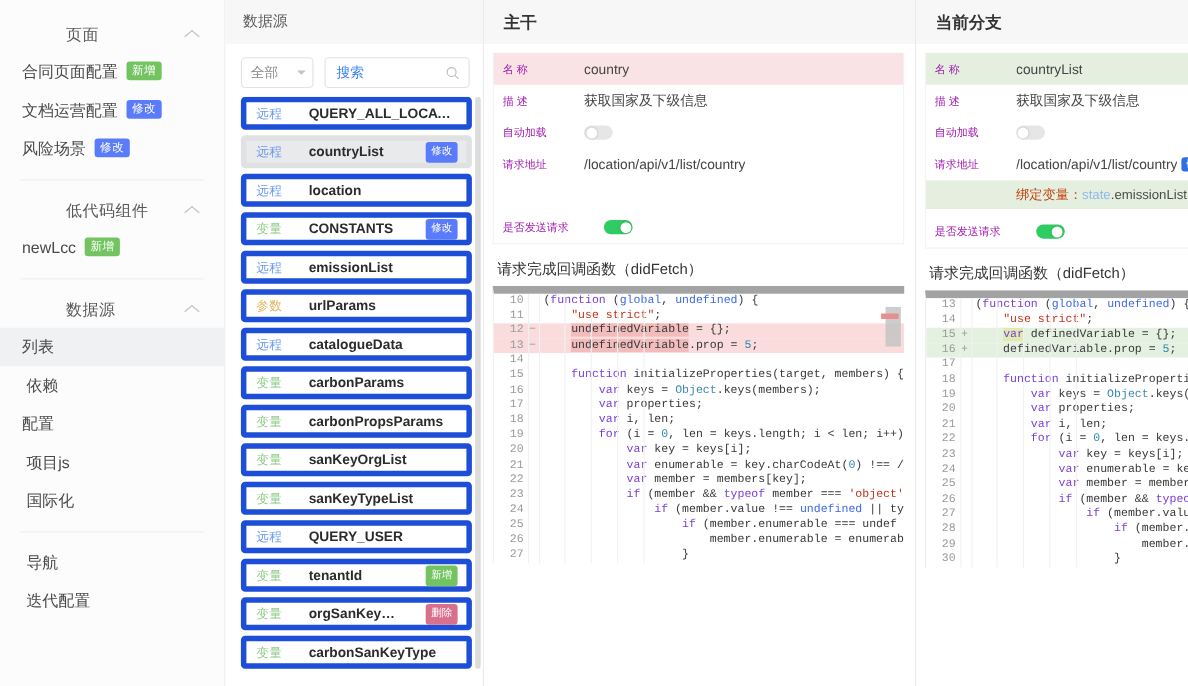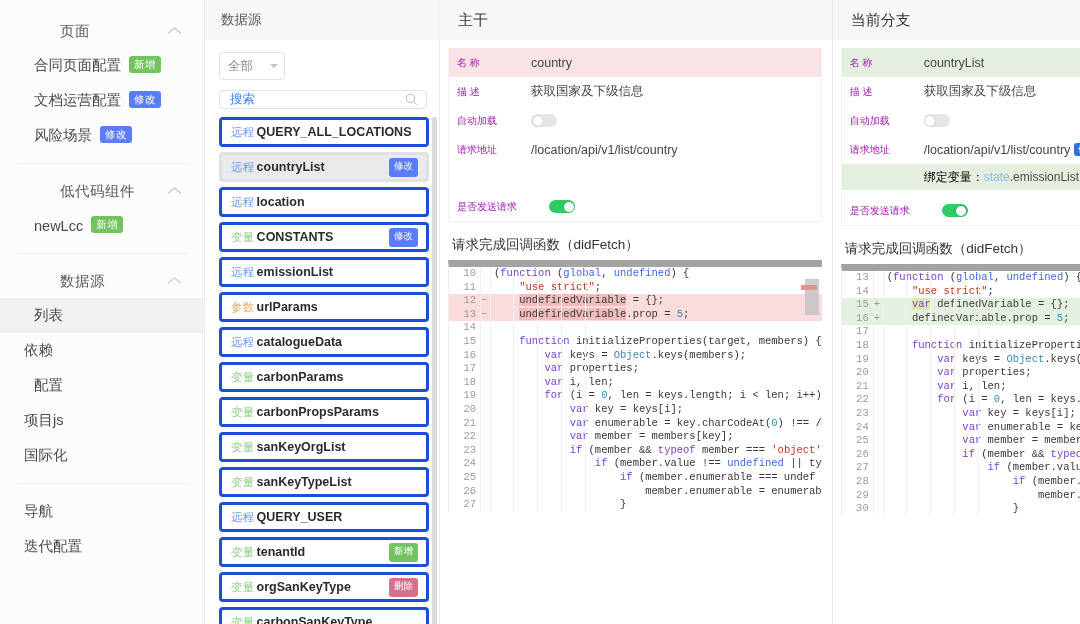--- a/index.html
+++ b/index.html
@@ -24,21 +24,21 @@
   .sb-group-title { font-size: 14.5px; color: #595959; letter-spacing: .5px; }
   .chev { width: 16px; height: 10px; position: relative; opacity:.55; }
   .chev::before, .chev::after {
     content:""; position:absolute; top:4px; width:9px; height:1.4px; background:#8c8c8c;
   }
   .chev::before { left:-1px; transform: rotate(-40deg); }
   .chev::after  { left:5px;  transform: rotate(40deg); }
 
   .sb-item {
     display:flex; align-items:center; gap:8px;
-    height: 35px; padding-left: 34px; font-size: 14.5px; color:#4a4a4a;
+    height: 35px; padding-left: 20px; font-size: 14.5px; color:#4a4a4a;
     cursor: default;
   }
   .sb-item.lvl1 { padding-left: 24px; }
   .sb-item.active { background:#f0f1f3; }
   .sb-divider { height:1px; background:#eeeeee; margin: 10px 18px; }
 
   .tag {
     display:inline-block; font-size:10.5px; line-height:1;
     padding:3px 5px 4px; border-radius:3px; color:#fff;
     transform: translateY(-1px); letter-spacing:.5px;
@@ -50,73 +50,73 @@
   .dslist {
     width: 235px; height:624px; flex:none;
     background:#ffffff; border-right:1px solid #ececec;
     display:flex; flex-direction:column;
   }
   .dslist-head {
     height: 40px; display:flex; align-items:center;
     padding-left: 16px; font-size: 13.5px; color:#595959;
     background:#f7f7f7;
   }
-  .dslist-tools { display:flex; gap:10px; padding: 12px 12px 8px 14px; flex-direction: column; }
+  .dslist-tools { display:flex; gap:10px; padding: 12px 12px 8px 14px; }
   .select {
     width: 66px; height:28px; border:1px solid #e2e2e2; border-radius:4px;
     background:#fff; display:flex; align-items:center; justify-content:space-between;
     padding: 0 6px 0 8px; font-size:12.5px; color:#8a8a8a;
   }
   .caret { width:0;height:0;border-left:4px solid transparent;border-right:4px solid transparent;border-top:4px solid #c3c3c3; }
   .search {
     flex:1; height:28px; border:1px solid #e2e2e2; border-radius:4px; background:#fff;
     display:flex; align-items:center; justify-content:space-between; padding:0 8px 0 10px;
   }
   .search span { font-size:12.5px; color:#3b82f6; }
   .dslist-scroll { flex:1; overflow:hidden; position:relative; padding: 0 10px 0 14px; }
   .ds-row {
     height: 30px; margin-bottom: 5px;
-    border:3px solid #1d4ed8; border-radius:4px; background:#fff;
-    display:flex; align-items:center; gap:2px; padding: 0 8px 0 9px;
+    border:5px solid #1d4ed8; border-radius:4px; background:#fff;
+    display:flex; align-items:center; gap:24px; padding: 0 8px 0 9px;
   }
   .ds-row.selected { background:#e9eaec; border-color:#e0e1e3; }
   .ds-type { font-size:11.5px; flex:none; letter-spacing:.3px; }
   .ds-type.remote { color:#6d9bf2; }
   .ds-type.var    { color:#8fcc86; }
   .ds-type.param  { color:#e3b45c; }
   .ds-name { font-size:12.5px; color:#2b2b2b; font-weight:bold; flex:1;
              white-space:nowrap; overflow:hidden; text-overflow:ellipsis; }
   .ds-badge { font-size:9.5px; padding:2.5px 5px 3.5px; border-radius:3px; color:#fff; flex:none; }
   .ds-badge.mod { background:#5b7cfa; }
   .ds-badge.add { background:#73c461; }
   .ds-badge.del { background:#d9708b; }
   .listbar { position:absolute; right:2px; top:0; width:5px; height:520px; background:#dcdcdc; border-radius:3px; }
 
   
   .diffwrap { flex:1; display:flex; height:624px; }
   .panel { flex:1; display:flex; flex-direction:column; min-width:0; position:relative; }
   .panel.right { border-left:1px solid #e8e8e8; }
   .panel-head {
     height: 40px; background:#f7f7f7; display:flex; align-items:center;
-    padding-left: 18px; font-size: 15px; color:#333; font-weight:normal;
+    padding-left: 18px; font-size: 15px; color:#333; font-weight:bold;
   }
   .panel-body { flex:1; background:#fff; padding: 8px 10px 0 8px; min-width:0; overflow:hidden; }
 
   .form { border:1px solid #f2f2f2; border-top:none; }
   .frow { display:flex; align-items:center; height:29px; padding-left: 8px; font-size:13px; }
   .frow .lbl {
     width: 74px; flex:none; color:#a21caf; font-size:10px;
     display:flex; justify-content:space-between; padding-right:10px;
   }
   .frow .lbl.plain { display:block; }
   .frow .val { color:#444; font-size:12.5px; white-space:nowrap; overflow:hidden; text-overflow:ellipsis; }
   .frow.hl-del { background:#fae3e5; }
   .frow.hl-add { background:#e4efe0; }
   .frow.bind { background:#e4efe0; height:26px; }
-  .bind-lbl { color:#000000; font-size:12px; padding-left:74px; }
+  .bind-lbl { color:#c2410c; font-size:12px; padding-left:74px; }
   .bind-val { color:#4a4a4a; font-size:12px; }
   .bind-val .st { color:#8fb8e8; }
   .spacer { height: 28px; }
   .spacer.sm { height: 6px; }
 
   .toggle { width:26px; height:13px; border-radius:7px; background:#e6e6e6; position:relative; }
   .toggle::after { content:""; position:absolute; top:1.5px; left:1.5px; width:10px; height:10px; border-radius:50%; background:#fff; box-shadow:0 0 2px rgba(0,0,0,.25); }
   .toggle.on { background:#2fcb63; }
   .toggle.on::after { left:14.5px; }
 

